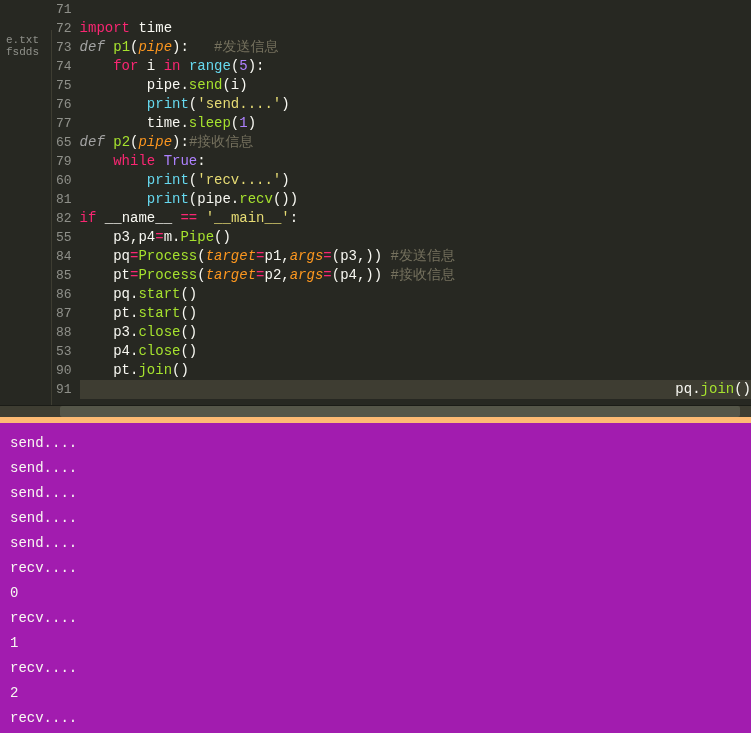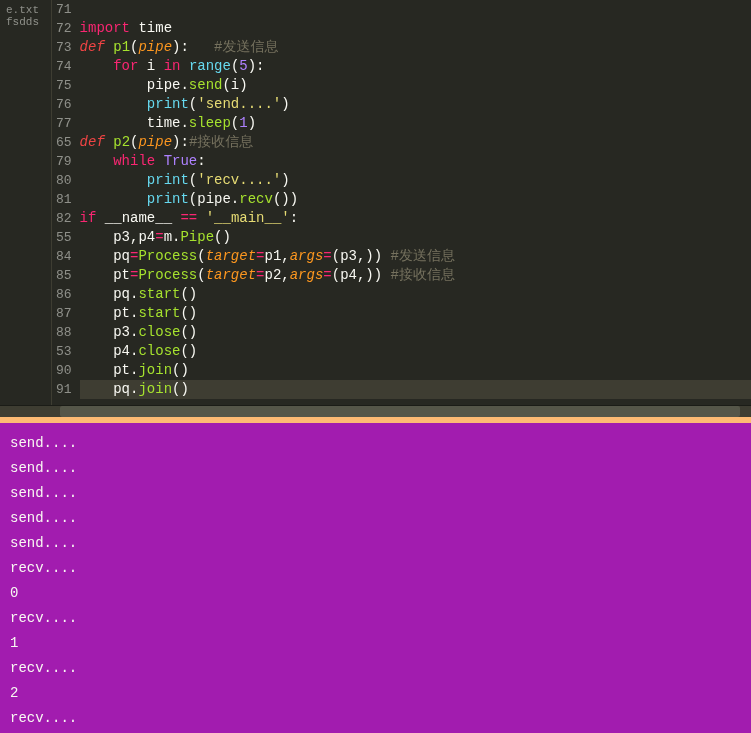--- a/index.html
+++ b/index.html
@@ -20,41 +20,42 @@
     background: #272822;
     position: relative;
   }
   .file-tree {
     width: 52px;
     background: #272822;
     padding: 4px 6px;
     font-size: 11px;
     color: #8f908a;
     border-right: 1px solid #3e3d32;
+    margin-top: 30px;
   }
   .file-tree div { white-space: nowrap; overflow: hidden; }
   .gutter {
     background: #272822;
     color: #8f908a;
     text-align: center;
     padding: 0 8px 0 4px;
     user-select: none;
     line-height: 19px;
     font-size: 13px;
   }
   .gutter .ln { display: block; height: 19px; }
   .code {
     flex: 1;
     background: #272822;
     line-height: 19px;
     white-space: pre;
     overflow: auto;
   }
   .code .line { display: block; height: 19px; }
-  .code .line.current { background: #3e3d32; }
+  .code .line.current { background: #3e3d32; text-align: right; }
   .hscroll {
     height: 12px;
     background: #3e3d32;
     border-top: 1px solid #1b1c17;
   }
   .hscroll-thumb {
     height: 100%;
     width: 680px;
     margin-left: 60px;
     background: #555649;
@@ -65,21 +66,21 @@
     background: #a21caf;
     color: #f8f8f2;
     padding: 8px 10px;
     line-height: 25px;
     white-space: pre;
     overflow: auto;
     border-top: 6px solid #fdba74;
   }
   
   .kw   { color: #f92672; }               
-  .kw-i { color: #ef4444; font-style: italic; }
+  .kw-i { color: #a3a3a3; font-style: italic; }
   .fn   { color: #a6e22e; }               
   .str  { color: #e6db74; text-align: right; }               
   .num  { color: #ae81ff; }               
   .cmt  { color: #75715e; }               
   .arg  { color: #fd971f; font-style: italic; } 
   .id   { color: #f8f8f2; }
   .bi   { color: #66d9ef; } 
   .op   { color: #f92672; }
 </style>
 </head>
@@ -93,21 +94,21 @@
   <div class="gutter" id="gutter">
       <span class="ln">71</span>
       <span class="ln">72</span>
       <span class="ln">73</span>
       <span class="ln">74</span>
       <span class="ln">75</span>
       <span class="ln">76</span>
       <span class="ln">77</span>
       <span class="ln">65</span>
       <span class="ln">79</span>
-      <span class="ln">80</span>
+      <span class="ln">60</span>
       <span class="ln">81</span>
       <span class="ln">82</span>
       <span class="ln">55</span>
       <span class="ln">84</span>
       <span class="ln">85</span>
       <span class="ln">86</span>
       <span class="ln">87</span>
       <span class="ln">88</span>
       <span class="ln">53</span>
       <span class="ln">90</span>

